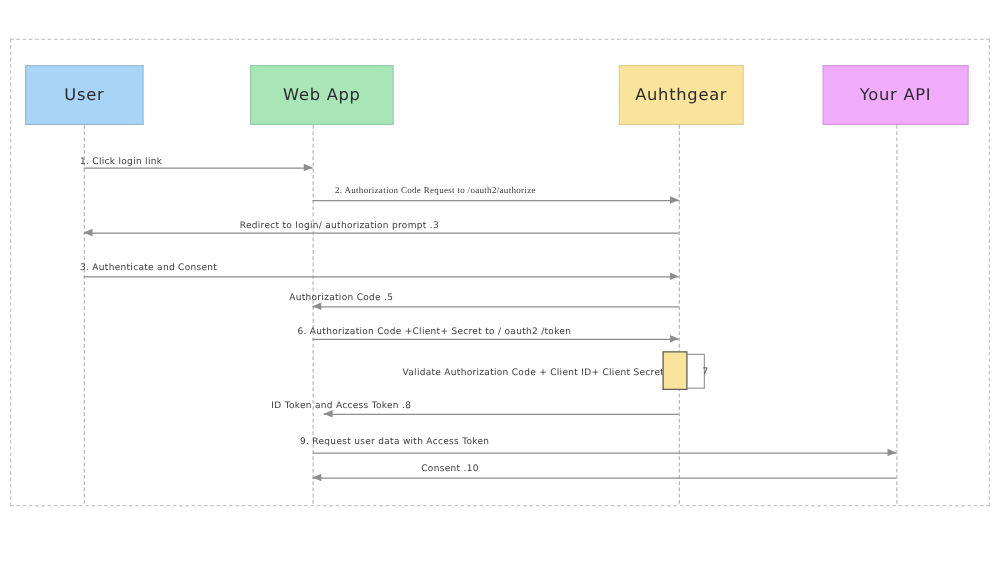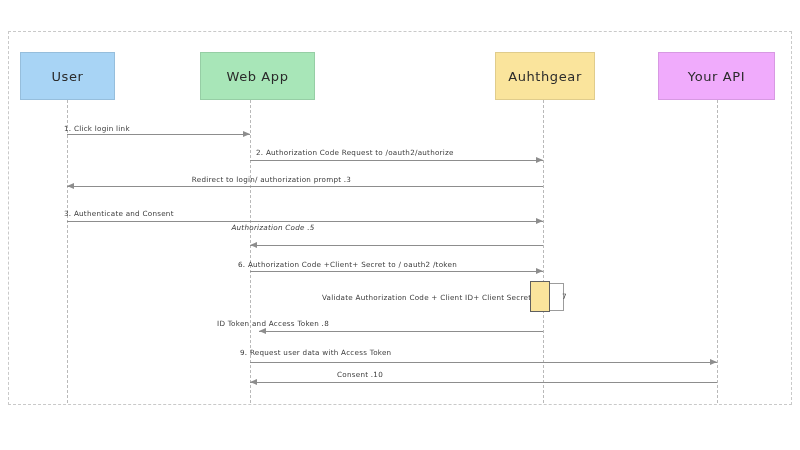--- a/index.html
+++ b/index.html
@@ -82,30 +82,30 @@
       <div class="actor-box" style="left: 658px; top: 52px; width: 117px; height: 48px; background: #f0abfc;">
         <span>Your API</span>
       </div>
     </div>
   <div id="messages">
       <div class="msg-line" style="left: 67px; top: 134px; width: 183px;"></div>
       <div class="arrow-head arrow-right" style="top: 131px; left: 243px;"></div>
       <div class="msg-label" style="top: 124px; left: 64px;">1. Click login link</div>
       <div class="msg-line" style="left: 250px; top: 160px; width: 293px;"></div>
       <div class="arrow-head arrow-right" style="top: 157px; left: 536px;"></div>
-      <div class="msg-label" style="top: 148px; left: 256px;">2. Authorization Code Request to /oauth2/authorize</div>
+      <div class="msg-label" style="top: 148px; left: 268px; font-family: Liberation Serif, serif;">2. Authorization Code Request to /oauth2/authorize</div>
       <div class="msg-line" style="left: 67px; top: 186px; width: 476px;"></div>
       <div class="arrow-head arrow-left" style="top: 183px; left: 67px;"></div>
       <div class="msg-label right" style="top: 175px; left: 0px; width: 543px;">Redirect to login/ authorization prompt .3</div>
       <div class="msg-line" style="left: 67px; top: 221px; width: 476px;"></div>
       <div class="arrow-head arrow-right" style="top: 218px; left: 536px;"></div>
       <div class="msg-label" style="top: 209px; left: 64px;">3. Authenticate and Consent</div>
       <div class="msg-line" style="left: 250px; top: 245px; width: 293px;"></div>
       <div class="arrow-head arrow-left" style="top: 242px; left: 250px;"></div>
-      <div class="msg-label right" style="top: 223px; left: 0px; width: 546px; font-style: italic;">Authorization Code .5</div>
+      <div class="msg-label right" style="top: 233px; left: 0px; width: 546px;">Authorization Code .5</div>
       <div class="msg-line" style="left: 250px; top: 271px; width: 293px;"></div>
       <div class="arrow-head arrow-right" style="top: 268px; left: 536px;"></div>
       <div class="msg-label" style="top: 260px; left: 238px;">6. Authorization Code +Client+ Secret to / oauth2 /token</div>
       <div class="msg-label" style="top: 293px; left: 322px;">Validate Authorization Code + Client ID+ Client Secret</div>
       <div class="msg-line" style="left: 259px; top: 331px; width: 284px;"></div>
       <div class="arrow-head arrow-left" style="top: 328px; left: 259px;"></div>
       <div class="msg-label right" style="top: 319px; left: 0px; width: 546px;">ID Token and Access Token .8</div>
       <div class="msg-line" style="left: 250px; top: 362px; width: 467px;"></div>
       <div class="arrow-head arrow-right" style="top: 359px; left: 710px;"></div>
       <div class="msg-label" style="top: 348px; left: 240px;">9. Request user data with Access Token</div>

